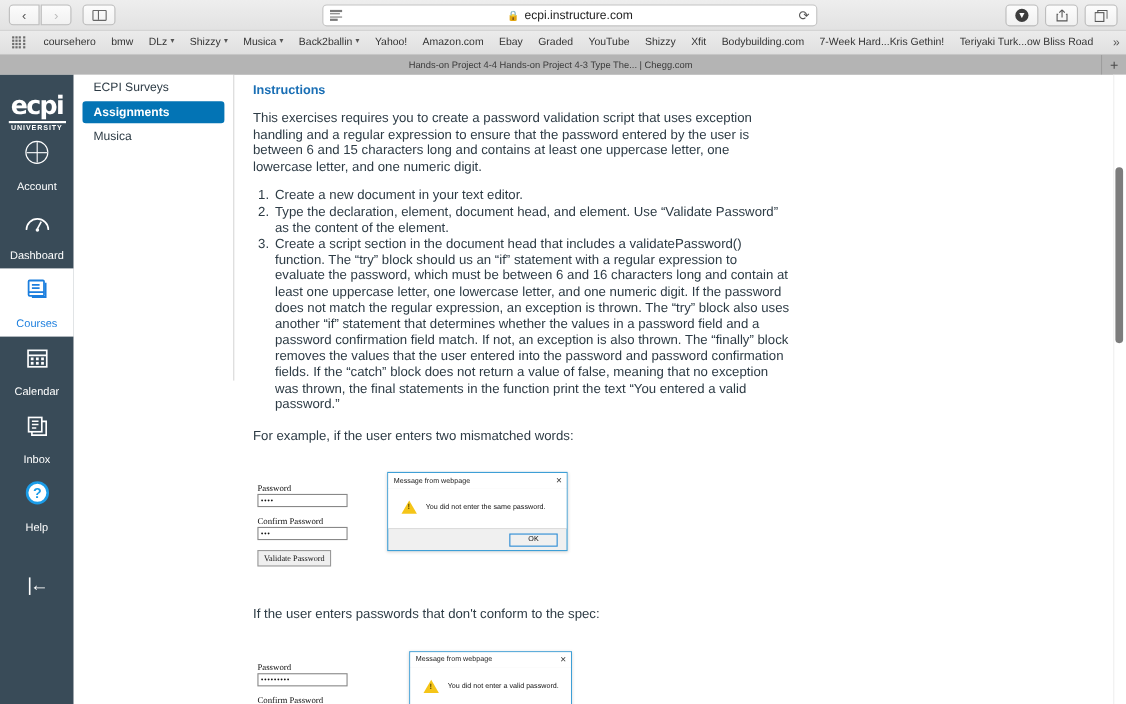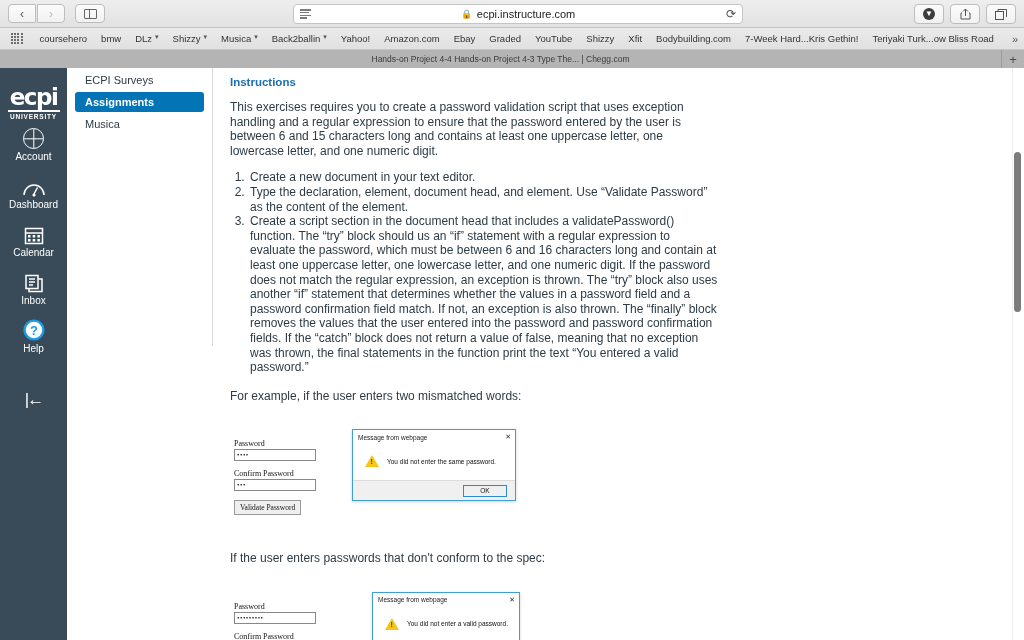--- a/index.html
+++ b/index.html
@@ -90,21 +90,21 @@
   
   .gnav {
     position:absolute; left:0; top:0; width:67px; height:572px;
     background:#394B58; display:flex; flex-direction:column; align-items:center;
   }
   .ecpi-logo { margin-top:18px; text-align:center; }
   .ecpi-word { font-family:"DejaVu Sans", sans-serif; font-weight:bold; font-size:23px; color:#fff; letter-spacing:-1.5px; line-height:1; }
   .ecpi-rule { width:52px;height:2px;background:#fff;margin:1px auto 1px; }
   .ecpi-sub { font-size:6.5px; font-weight:bold; letter-spacing:0.8px; color:#fff; }
   .gnav-item {
-    width:67px; padding:7px 0 6px; display:flex; flex-direction:column; align-items:center; gap:2px;
+    width:67px; padding:7px 0 6px; display:flex; flex-direction:column; align-items:center; gap:16px;
     color:#fff; font-size:10px;
   }
   .gnav-item.active { background:#fff; color:#1B7EDE; }
   .gnav-item .gi { height:22px; display:flex; align-items:flex-end; justify-content:center; }
   .globe { width:21px;height:21px;border-radius:50%;border:1.6px solid #fff;position:relative;overflow:hidden; }
   .globe:before{content:"";position:absolute;left:50%;top:0;bottom:0;width:1.4px;background:#fff;transform:translateX(-50%);}
   .globe:after{content:"";position:absolute;top:50%;left:0;right:0;height:1.4px;background:#fff;transform:translateY(-50%);}
   .collapse-arrow { margin-top:30px; color:#fff; font-size:17px; letter-spacing:-2px; }
 
   
@@ -296,20 +296,29 @@
         <span class="gi">
           <svg width="22" height="17" viewBox="0 0 22 17">
               <path d="M1 15 A10 10 0 0 1 21 15" stroke="#fff" stroke-width="1.5" fill="none"></path>
               <path d="M11 14 L14.5 7.5" stroke="#fff" stroke-width="1.5" fill="none"></path>
               <circle cx="11" cy="15" r="1.6" fill="#fff"></circle>
             </svg>
         </span>
         <span>Dashboard</span>
       </div>
 
+      <div class="gnav-item active">
+        <span class="gi">
+          <svg width="20" height="20" viewBox="0 0 20 20">
+              <rect x="2" y="2" width="14" height="14" rx="1" stroke="#1B7EDE" stroke-width="1.6" fill="none"></rect>
+              <path d="M5 6 H12 M5 9 H12 M2 12.5 H16 M17.5 4 V17 H5" stroke="#1B7EDE" stroke-width="1.6" fill="none"></path>
+            </svg>
+        </span>
+        <span>Courses</span>
+      </div>
 
       <div class="gnav-item">
         <span class="gi">
           <svg width="20" height="19" viewBox="0 0 20 19">
               <rect x="1.5" y="2.5" width="17" height="15" stroke="#fff" stroke-width="1.5" fill="none"></rect>
               <path d="M1.5 7 H18.5" stroke="#fff" stroke-width="1.5"></path>
               <rect x="4" y="9" width="2.5" height="2.5" fill="#fff"></rect>
               <rect x="8.7" y="9" width="2.5" height="2.5" fill="#fff"></rect>
               <rect x="13.4" y="9" width="2.5" height="2.5" fill="#fff"></rect>
               <rect x="4" y="13" width="2.5" height="2.5" fill="#fff"></rect>

